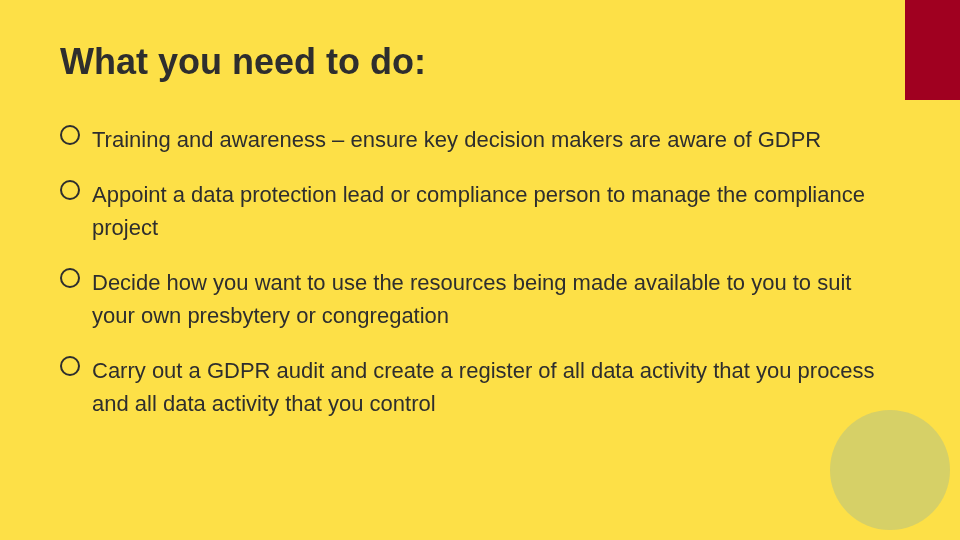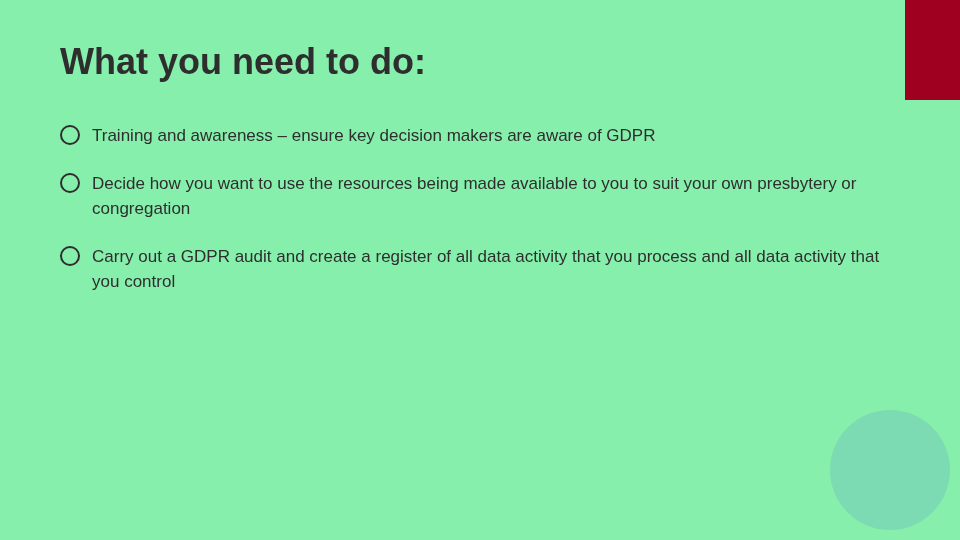--- a/index.html
+++ b/index.html
@@ -13,21 +13,21 @@
       height: 540px;
       background: #ffffff;
       font-family: Arial, sans-serif;
       overflow: hidden;
       position: relative;
     }
 
     .slide-container {
       width: 960px;
       height: 540px;
-      background: #86efac;
+      background: #fde047;
       position: relative;
       padding: 40px 60px 40px 60px;
     }
 
     .title {
       font-size: 36px;
       font-weight: bold;
       color: #2e2e2e;
       margin-bottom: 40px;
       line-height: 1.2;
@@ -36,21 +36,21 @@
     .bullet-list {
       list-style: none;
       padding: 0;
       margin: 0;
     }
 
     .bullet-list li {
       display: flex;
       align-items: flex-start;
       margin-bottom: 22px;
-      font-size: 17px;
+      font-size: 22px;
       color: #2e2e2e;
       line-height: 1.5;
     }
 
     .bullet-dot {
       flex-shrink: 0;
       width: 20px;
       height: 20px;
       border-radius: 50%;
       border: 2px solid #2e2e2e;
@@ -94,20 +94,24 @@
 
   <h1 class="title">What you need to do:</h1>
 
   <ul class="bullet-list">
 
     <li>
       <div class="bullet-dot"></div>
       <span class="bullet-text">Training and awareness – ensure key decision makers are aware of GDPR</span>
     </li>
 
+    <li>
+      <div class="bullet-dot"></div>
+      <span class="bullet-text">Appoint a data protection lead or compliance person to manage the compliance project</span>
+    </li>
 
     <li>
       <div class="bullet-dot"></div>
       <span class="bullet-text">Decide how you want to use the resources being made available to you to suit your own presbytery or congregation</span>
     </li>
 
     <li>
       <div class="bullet-dot"></div>
       <span class="bullet-text">Carry out a GDPR audit and create a register of all data activity that you process and all data activity that you control</span>
     </li>

